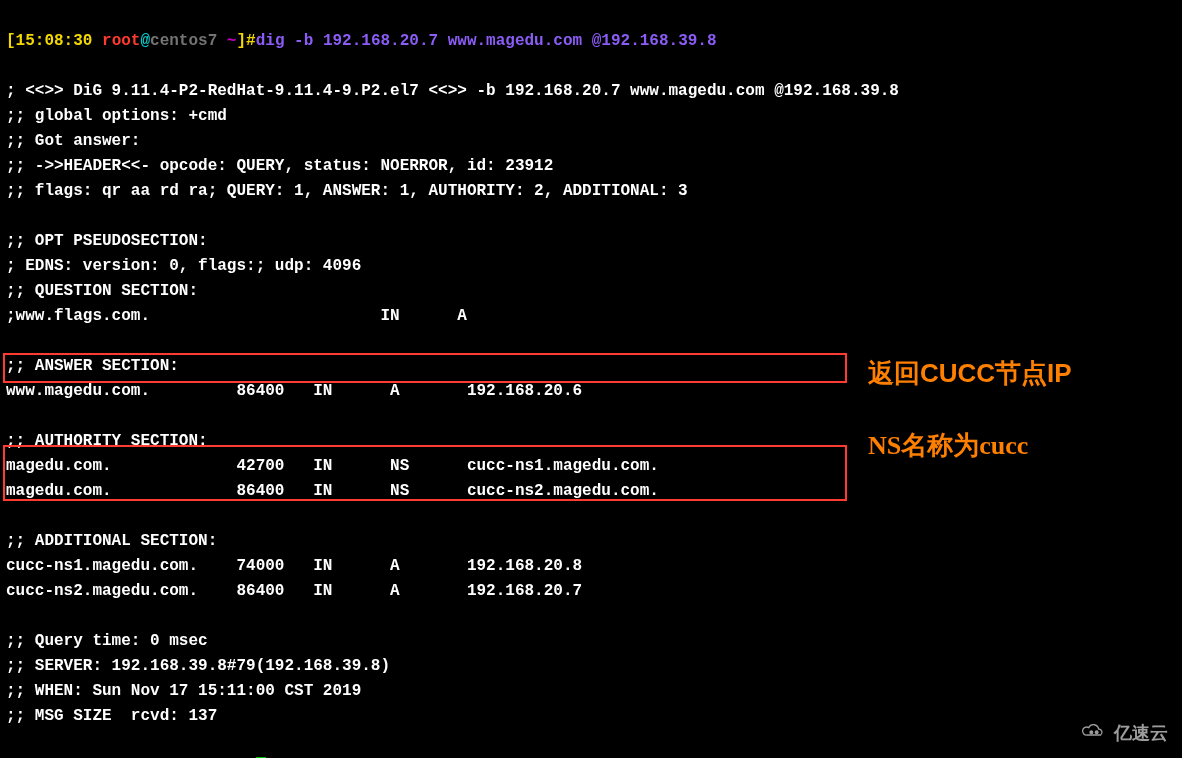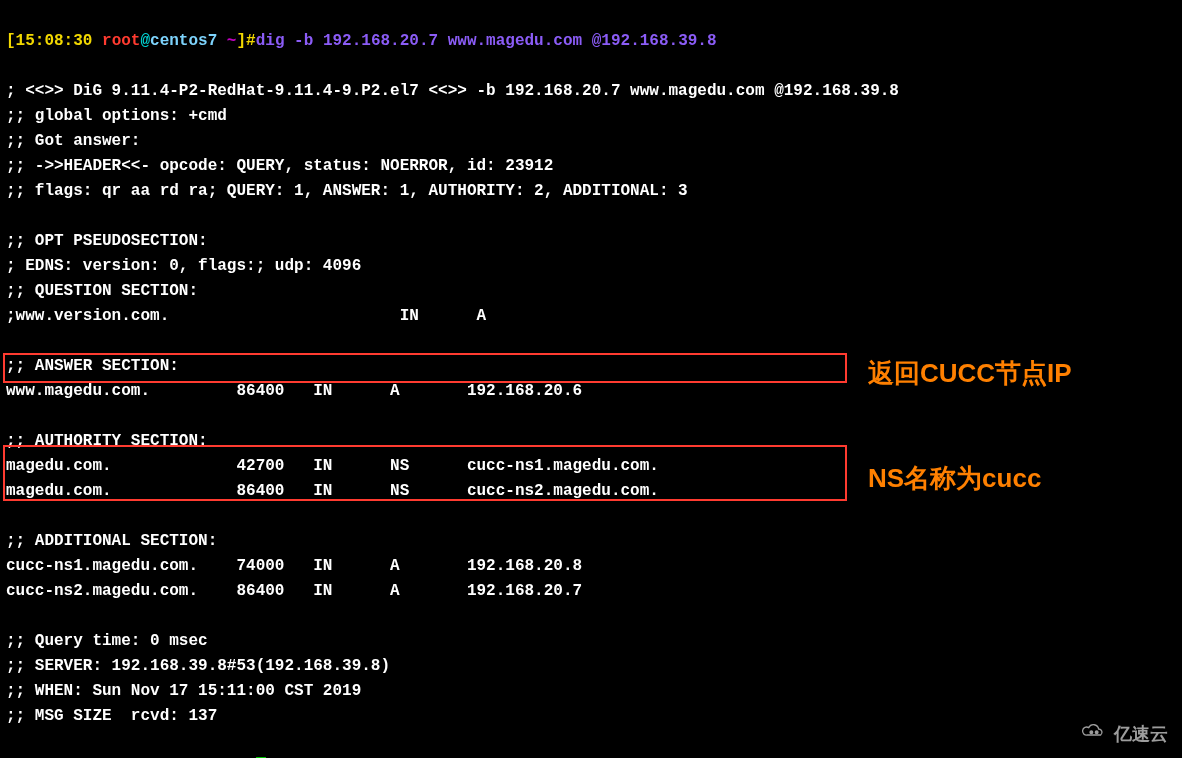--- a/index.html
+++ b/index.html
@@ -16,21 +16,21 @@
     font-weight: bold;
   }
   .terminal {
     padding: 4px 6px;
     white-space: pre;
     line-height: 25px;
   }
   .yellow { color: #f2d800; }
   .red    { color: #ff3b30; margin-top: 12px; }
   .cyan   { color: #00d0d0; }
-  .green  { color: #7dd3fc; }
+  .green  { color: #737373; }
   .purple { color: #c000c0; }
   .white  { color: #8b5cf6; }
 
   .box {
     position: absolute;
     border: 2px solid #ff3b30;
     box-sizing: border-box;
   }
   #box1 {
     left: 3px;
@@ -46,39 +46,38 @@
   }
 
   .annot {
     position: absolute;
     color: #ff8000;
     font-family: "Microsoft YaHei", sans-serif;
     font-size: 26px;
     font-weight: 600;
   }
   #annot1 { left: 868px; top: 356px; }
-  #annot2 { left: 868px; top: 461px; }
+  #annot2 { left: 868px; top: 428px; font-family: Liberation Serif, serif; }
 
   .cursor {
     display: inline-block;
     width: 10px;
     height: 18px;
     background: #00c200;
     vertical-align: text-bottom;
   }
 
   .watermark {
     position: absolute;
     right: 14px;
     bottom: 12px;
     color: #b9b9b9;
     font-family: "Microsoft YaHei", sans-serif;
     font-size: 18px;
     display: flex;
-    align-items: center;
     gap: 4px;
     opacity: 0.85;
   }
   .watermark svg {
     width: 32px;
     height: 20px;
   }
 </style>
 </head>
 <body>
@@ -88,35 +87,35 @@
 <span></span>
 <span>; &lt;&lt;&gt;&gt; DiG 9.11.4-P2-RedHat-9.11.4-9.P2.el7 &lt;&lt;&gt;&gt; -b 192.168.20.7 www.magedu.com @192.168.39.8</span>
 <span>;; global options: +cmd</span>
 <span>;; Got answer:</span>
 <span>;; -&gt;&gt;HEADER&lt;&lt;- opcode: QUERY, status: NOERROR, id: 23912</span>
 <span>;; flags: qr aa rd ra; QUERY: 1, ANSWER: 1, AUTHORITY: 2, ADDITIONAL: 3</span>
 <span></span>
 <span>;; OPT PSEUDOSECTION:</span>
 <span>; EDNS: version: 0, flags:; udp: 4096</span>
 <span>;; QUESTION SECTION:</span>
-<span>;www.version.com.                        IN      A</span>
+<span>;www.flags.com.                        IN      A</span>
 <span></span>
 <span>;; ANSWER SECTION:</span>
 <span>www.magedu.com.         86400   IN      A       192.168.20.6</span>
 <span></span>
 <span>;; AUTHORITY SECTION:</span>
 <span>magedu.com.             42700   IN      NS      cucc-ns1.magedu.com.</span>
 <span>magedu.com.             86400   IN      NS      cucc-ns2.magedu.com.</span>
 <span></span>
 <span>;; ADDITIONAL SECTION:</span>
 <span>cucc-ns1.magedu.com.    74000   IN      A       192.168.20.8</span>
 <span>cucc-ns2.magedu.com.    86400   IN      A       192.168.20.7</span>
 <span></span>
 <span>;; Query time: 0 msec</span>
-<span>;; SERVER: 192.168.39.8#53(192.168.39.8)</span>
+<span>;; SERVER: 192.168.39.8#79(192.168.39.8)</span>
 <span>;; WHEN: Sun Nov 17 15:11:00 CST 2019</span>
 <span>;; MSG SIZE  rcvd: 137</span>
 <span></span>
 <span><span class="yellow">[</span><span class="yellow">15:11:00</span><span class="yellow"> </span><span class="red">root</span><span class="cyan">@</span><span class="green">centos7</span><span class="purple"> ~</span><span class="yellow">]#</span><span class="cursor"></span></span>
 </div>
 
 <div id="box1" class="box"></div>
 <div id="box2" class="box"></div>
 
 <div id="annot1" class="annot">返回CUCC节点IP</div>

